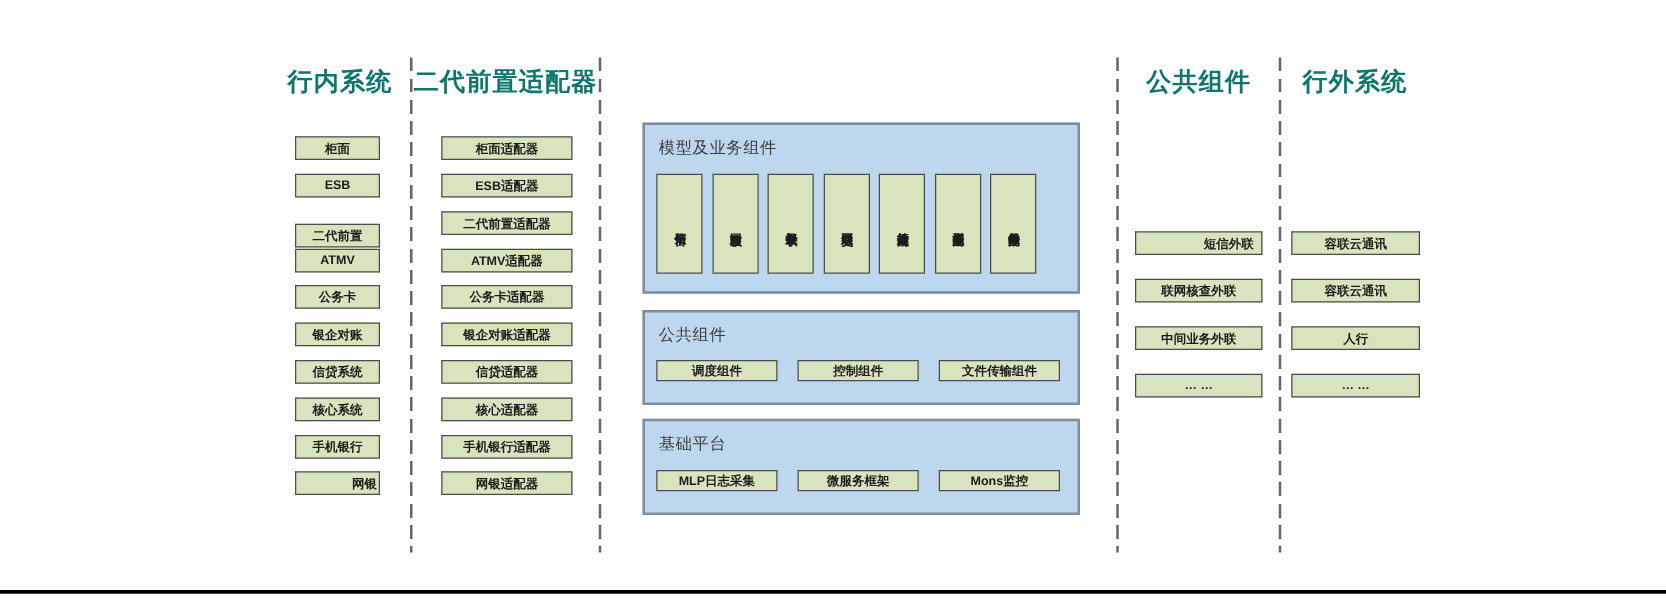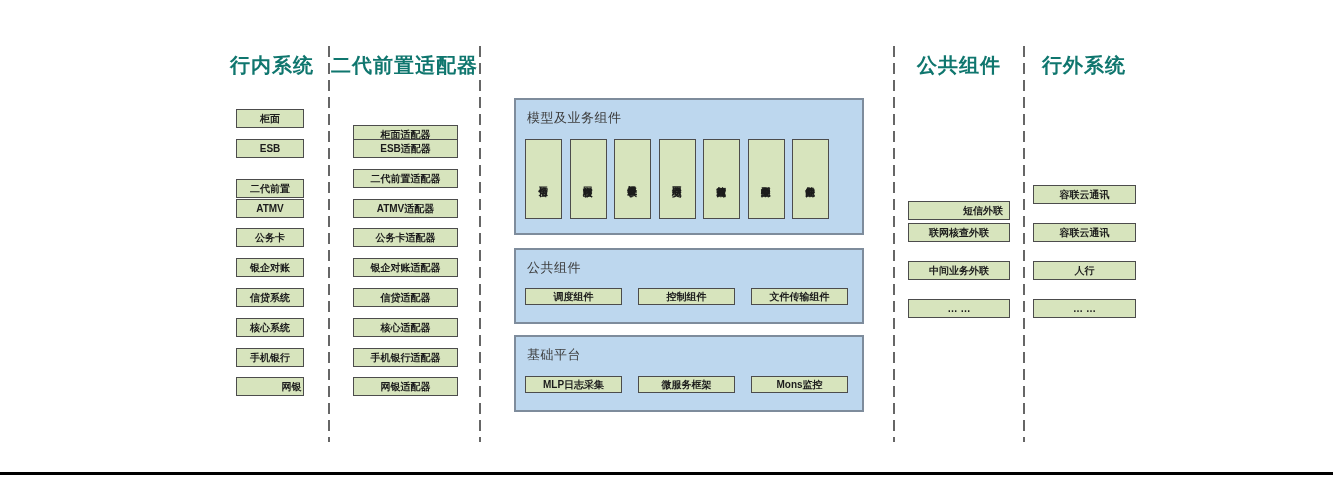--- a/index.html
+++ b/index.html
@@ -64,21 +64,21 @@
   <div class="node c1" style="top:139px;">ESB</div>
   <div class="node c1" style="top:179px;text-align:center;">二代前置</div>
   <div class="node c1" style="top:199px;">ATMV</div>
   <div class="node c1" style="top:228px;">公务卡</div>
   <div class="node c1" style="top:258px;">银企对账</div>
   <div class="node c1" style="top:288px;">信贷系统</div>
   <div class="node c1" style="top:318px;">核心系统</div>
   <div class="node c1" style="top:348px;">手机银行</div>
   <div class="node c1" style="top:377px;padding-left:43px;">网银</div>
 
-  <div class="node c2" style="top:109px;margin-top:16px;">柜面适配器</div>
+  <div class="node c2" style="top:109px;">柜面适配器</div>
   <div class="node c2" style="top:139px;">ESB适配器</div>
   <div class="node c2" style="top:169px;">二代前置适配器</div>
   <div class="node c2" style="top:199px;">ATMV适配器</div>
   <div class="node c2" style="top:228px;">公务卡适配器</div>
   <div class="node c2" style="top:258px;">银企对账适配器</div>
   <div class="node c2" style="top:288px;">信贷适配器</div>
   <div class="node c2" style="top:318px;">核心适配器</div>
   <div class="node c2" style="top:348px;">手机银行适配器</div>
   <div class="node c2" style="top:377px;">网银适配器</div>
 
@@ -102,21 +102,21 @@
     <div class="node wnode" style="left:235px;top:38px;">文件传输组件</div>
   </div>
 
   <div class="panel" style="top:335px;height:77px;">
     <div class="panel-title">基础平台</div>
     <div class="node wnode" style="left:9px;top:39px;">MLP日志采集</div>
     <div class="node wnode" style="left:122px;top:39px;">微服务框架</div>
     <div class="node wnode" style="left:235px;top:39px;">Mons监控</div>
   </div>
 
-  <div class="node c4" style="top:201px;padding-left:48px;">短信外联</div>
+  <div class="node c4" style="top:185px;padding-left:48px;">短信外联</div>
   <div class="node c4" style="top:223px;">联网核查外联</div>
   <div class="node c4" style="top:261px;">中间业务外联</div>
   <div class="node c4" style="top:299px;">… …</div>
 
   <div class="node c5" style="top:185px;">容联云通讯</div>
   <div class="node c5" style="top:223px;">容联云通讯</div>
   <div class="node c5" style="top:261px;">人行</div>
   <div class="node c5" style="top:299px;">… …</div>
 
   <div class="baseline"></div>

